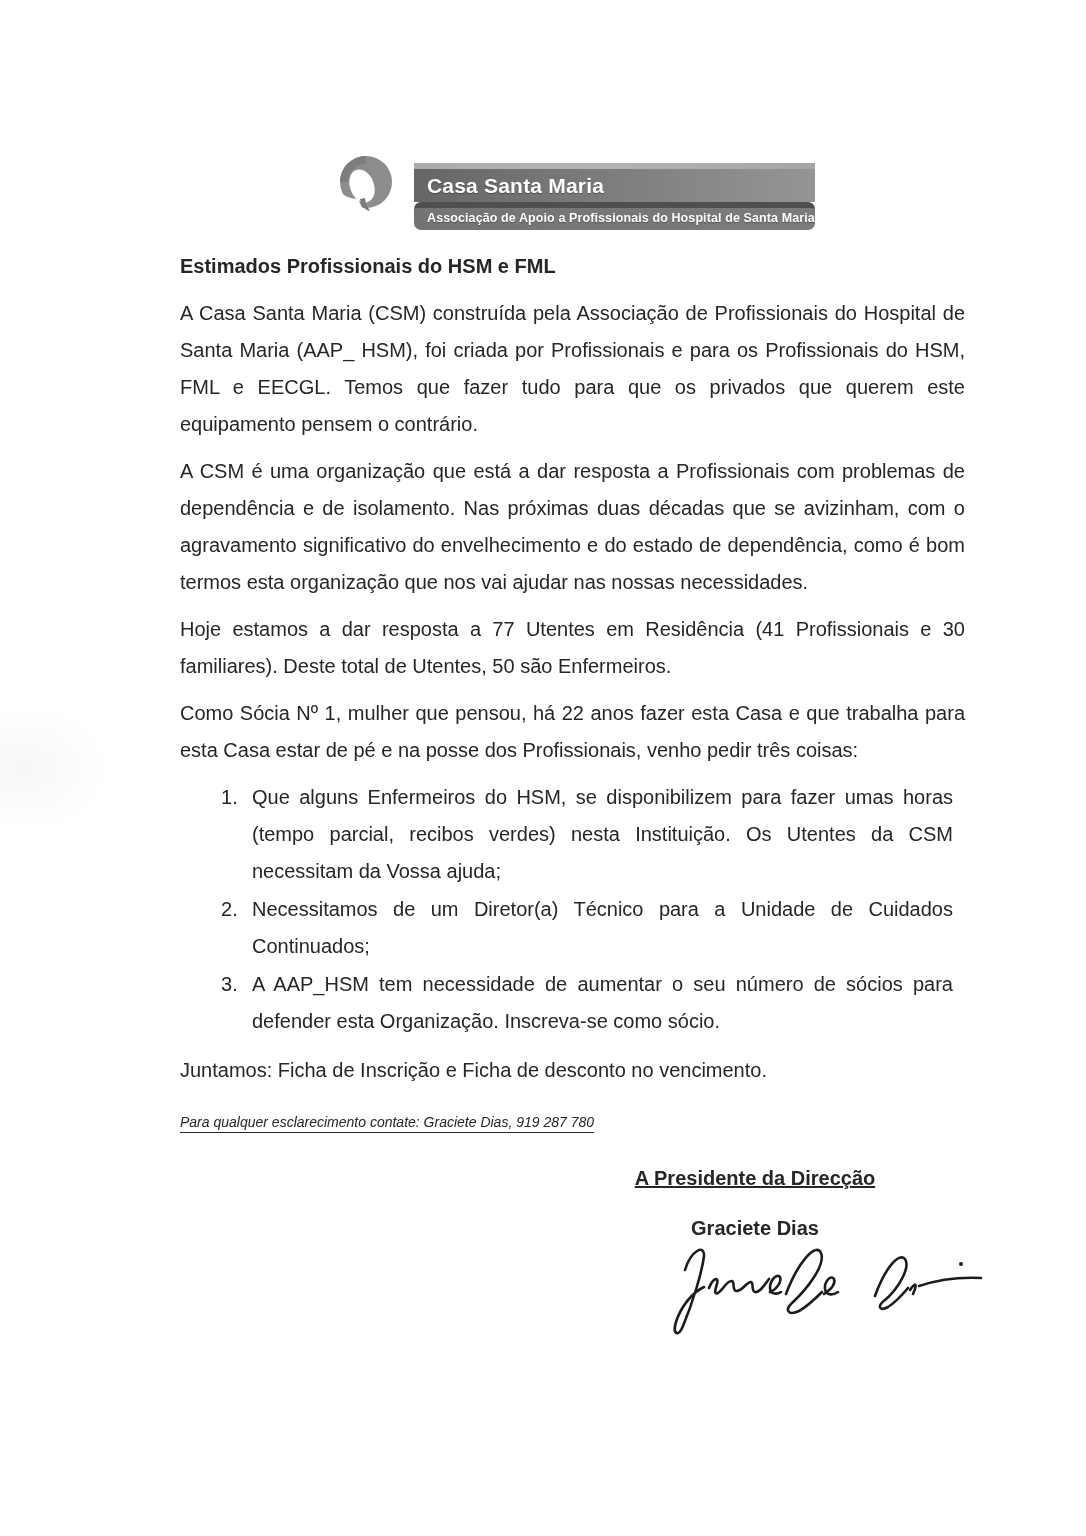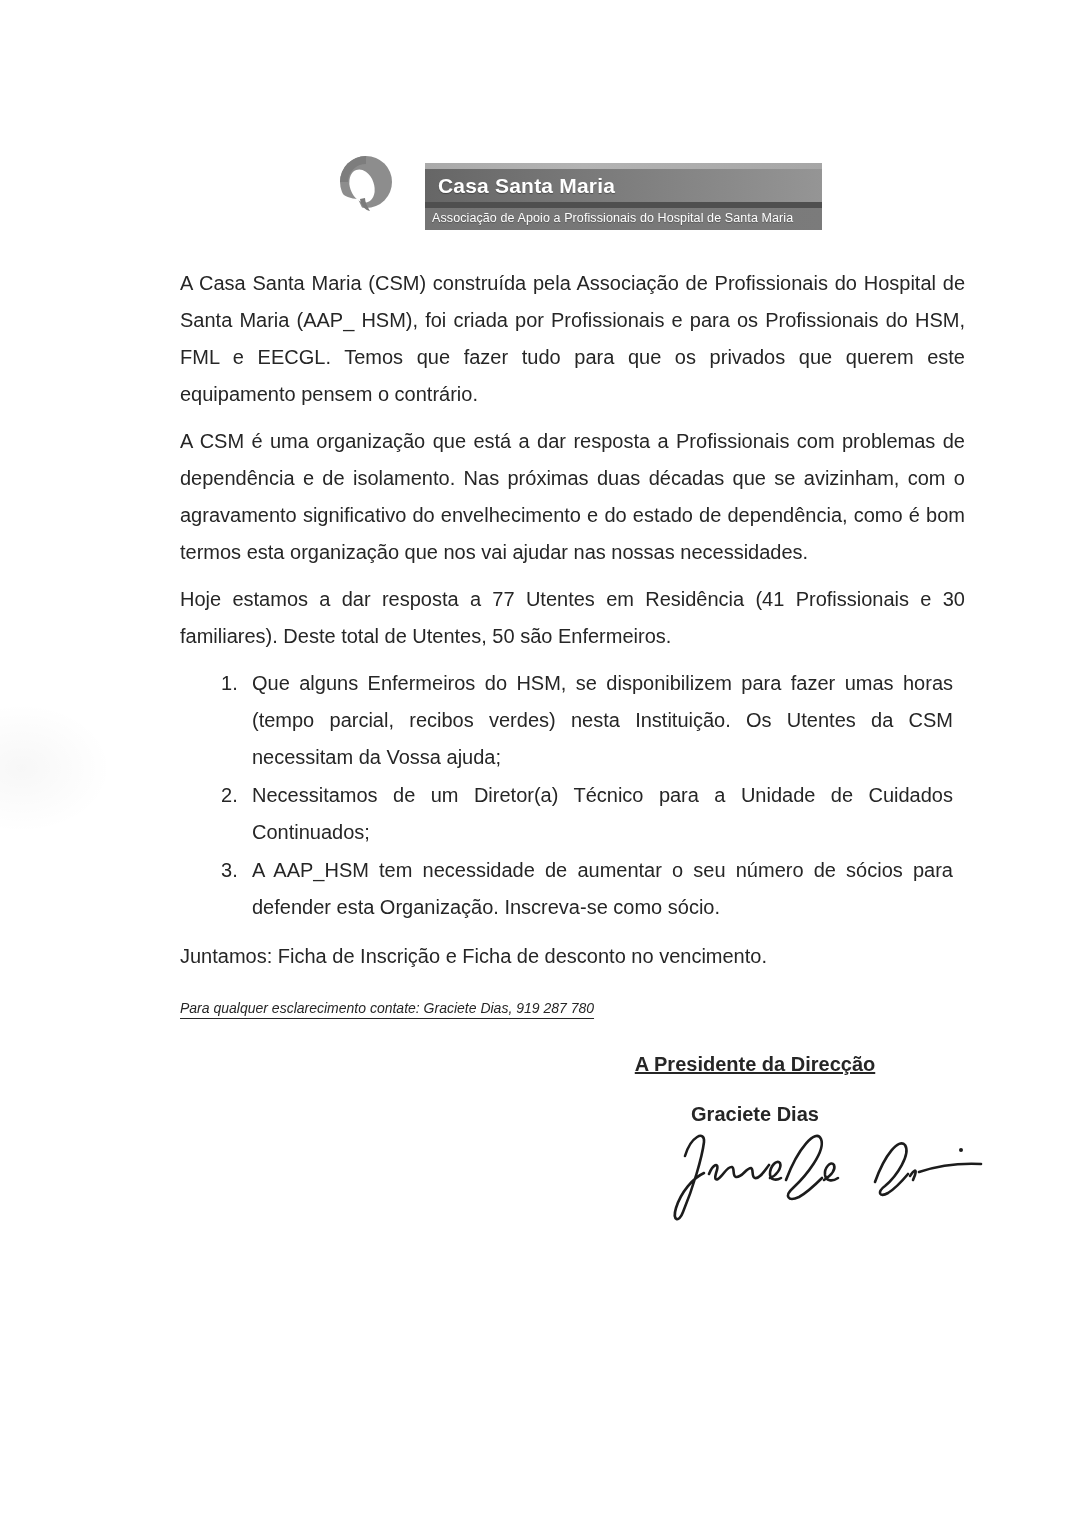--- a/index.html
+++ b/index.html
@@ -25,21 +25,21 @@
     box-sizing:border-box;
     padding:158px 121px 0 180px;
     background:
       radial-gradient(ellipse at 2% 50%, rgba(0,0,0,0.03), rgba(0,0,0,0) 6%),
       #ffffff;
   }
   
   .brand-header{
     display:flex;
     align-items:flex-start;
-    gap:26px;
+    gap:15px;
     margin-left:155px;
   }
   .logo{flex:0 0 auto;margin-top:-4px;}
   .banner{flex:0 0 397px;margin-top:5px;}
   .banner-strip{height:6px;background:linear-gradient(90deg,#aaaaaa,var(--banner-strip) 40%,#a6a6a6);}
   .banner-main{
     height:33px;line-height:33px;
     background:linear-gradient(90deg,var(--banner-main-l),var(--banner-main-r));
     color:var(--banner-text);
     font-weight:bold;
@@ -47,46 +47,47 @@
     letter-spacing:0.2px;
     padding-left:13px;
     text-shadow:0 1px 1px rgba(0,0,0,0.35);
     white-space:nowrap;
   }
   .banner-sub{
     height:22px;line-height:21px;
     background:linear-gradient(90deg,#747474,var(--banner-sub));
     border-top:6px solid var(--banner-divider);
     color:var(--banner-text);
-    font-weight:normal;
+    font-weight:bold;
     font-size:12.5px;
     letter-spacing:0.1px;
-    padding-left:7px;
+    padding-left:13px;
     text-shadow:0 1px 1px rgba(0,0,0,0.3);
     white-space:nowrap;
+    border-radius:7px;
   }
   
   .doc-title{
     text-align:center;
     font-weight:bold;
     font-size:22px;
     margin:34px 0 0 0;
   }
   .salutation{
     font-weight:bold;
     font-size:20px;
     margin:25px 0 0 0;
   }
   .para{
     font-size:20px;
     line-height:37px;
     text-align:justify;
     margin:10px 0 0 0;
   }
-  .para.first{margin-top:35px;}
+  .para.first{margin-top:17px;}
   ol.doc-list{
     list-style:none;
     counter-reset:item;
     margin:10px 0 0 0;
     padding:0 0 0 72px;
     font-size:20px;
     line-height:37px;
   }
   ol.doc-list li{
     counter-increment:item;
@@ -137,24 +138,26 @@
       <path d="M25 45 C26 52 30 56 35 57 C32 52 30 48 30 44 Z" fill="#7a7a7a"></path>
     </svg>
     <div class="banner">
       <div class="banner-strip"></div>
       <div class="banner-main">Casa Santa Maria</div>
       <div class="banner-sub">Associação de Apoio a Profissionais do Hospital de Santa Maria</div>
     </div>
   </div>
 
 
+  <p class="salutation">Estimados Profissionais do HSM e FML</p>
 
   <p class="para first">A Casa Santa Maria (CSM) construída pela Associação de Profissionais do Hospital de Santa Maria (AAP_ HSM), foi criada por Profissionais e para os Profissionais do HSM, FML e EECGL. Temos que fazer tudo para que os privados que querem este equipamento pensem o contrário.</p>
   <p class="para">A CSM é uma organização que está a dar resposta a Profissionais com problemas de dependência e de isolamento. Nas próximas duas décadas que se avizinham, com o agravamento significativo do envelhecimento e do estado de dependência, como é bom termos esta organização que nos vai ajudar nas nossas necessidades.</p>
   <p class="para">Hoje estamos a dar resposta a 77 Utentes em Residência (41 Profissionais e 30 familiares). Deste total de Utentes, 50 são Enfermeiros.</p>
+  <p class="para">Como Sócia Nº 1, mulher que pensou, há 22 anos fazer esta Casa e que trabalha para esta Casa estar de pé e na posse dos Profissionais, venho pedir três coisas:</p>
 
   <ol class="doc-list">
     <li>Que alguns Enfermeiros do HSM, se disponibilizem para fazer umas horas (tempo parcial, recibos verdes) nesta Instituição. Os Utentes da CSM necessitam da Vossa ajuda;</li>
     <li>Necessitamos de um Diretor(a) Técnico para a Unidade de Cuidados Continuados;</li>
     <li>A AAP_HSM tem necessidade de aumentar o seu número de sócios para defender esta Organização. Inscreva-se como sócio.</li>
   </ol>
 
   <p class="para closing">Juntamos: Ficha de Inscrição e Ficha de desconto no vencimento.</p>
 
   <p class="contact-line"><span>Para qualquer esclarecimento contate: Graciete Dias, 919 287 780</span></p>

